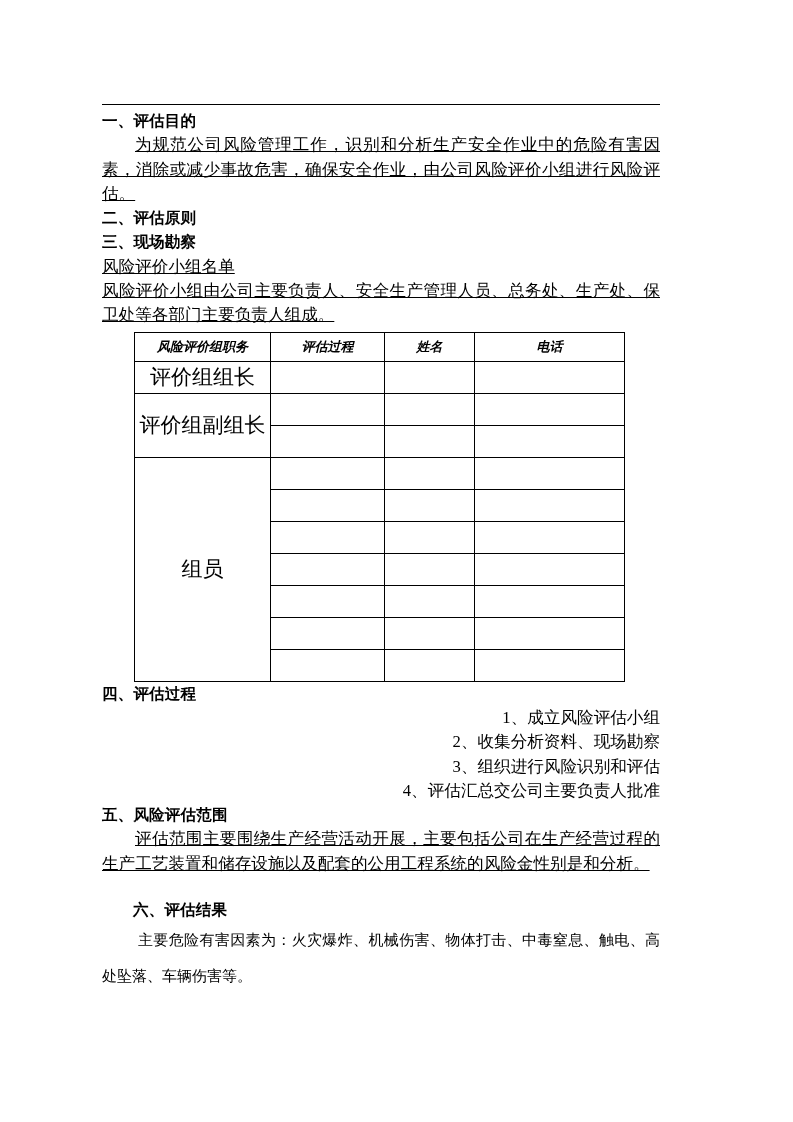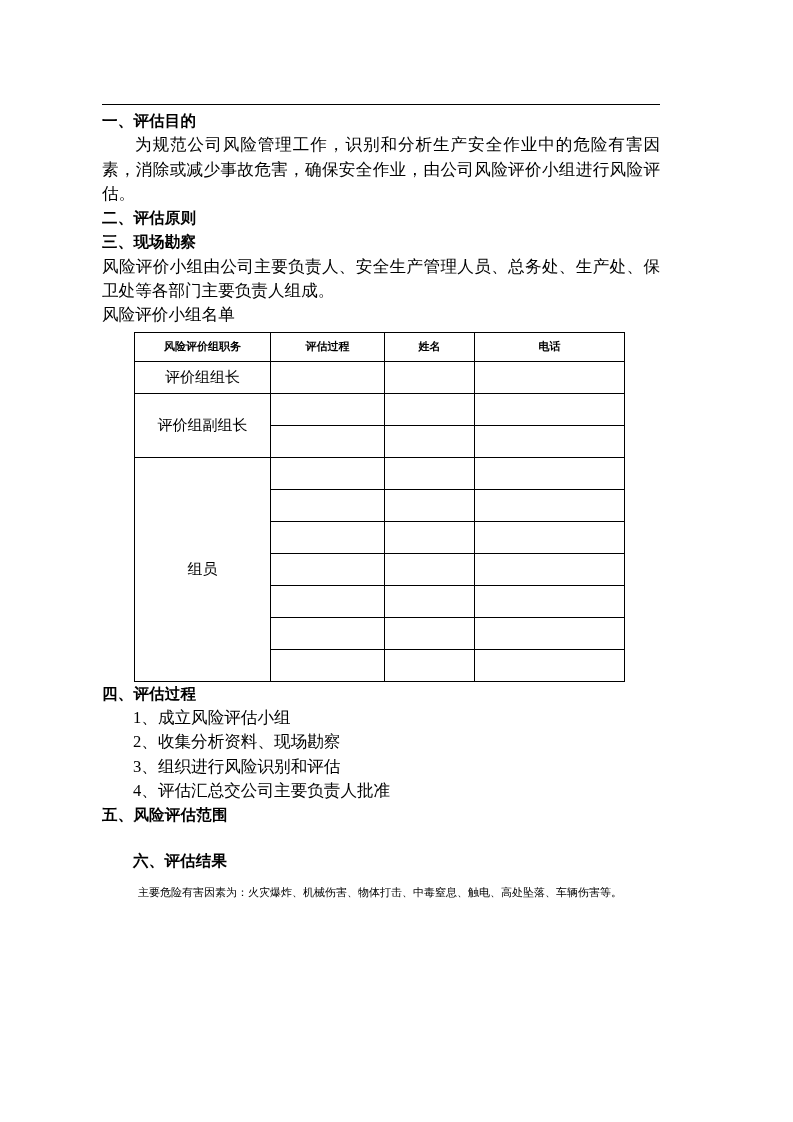--- a/index.html
+++ b/index.html
@@ -46,40 +46,42 @@
     text-indent: 31px;
   }
   
   .para {
     font-size: 16.6px;
     line-height: 24.3px;
     margin: 0;
     text-align: justify;
     text-justify: inter-ideograph;
     letter-spacing: 0px;
+    text-decoration: underline;
   }
   .para.indent-2 {
     text-indent: 33px;
   }
   .para.noindent {
     text-indent: 0;
   }
   
   .listline {
     font-size: 16.6px;
     line-height: 24.3px;
     margin: 0;
     padding-left: 31px;
     white-space: nowrap;
+    text-align: right;
   }
   .spacer-md { height: 22px; }
 
   
   .para-wide {
-    font-size: 11px;
+    font-size: 15px;
     line-height: 36px;
     margin: 0;
     text-align: justify;
     text-justify: inter-ideograph;
     text-indent: 36px;
   }
 
   
   .roster-wrap {
     margin: 4px 0 0 32px;
@@ -88,29 +90,30 @@
   table.roster {
     border-collapse: collapse;
     width: 490px;
     table-layout: fixed;
   }
   table.roster td, table.roster th {
     border: 1.2px solid #000000;
     padding: 0;
     text-align: center;
     vertical-align: middle;
-    font-size: 15px;
+    font-size: 21px;
     font-weight: normal;
     font-family: "Liberation Serif", "DejaVu Serif", serif;
   }
   table.roster thead th {
     font-family: "Liberation Sans", "DejaVu Sans", sans-serif;
     font-weight: bold;
-    font-size: 11px;
+    font-size: 13px;
     height: 28px;
+    font-style: italic;
   }
   table.roster tbody td {
     height: 31px;
   }
   .col-role  { width: 136px; }
   .col-dept  { width: 114px; }
   .col-name  { width: 90px; }
   .col-phone { width: 150px; }
 </style>
 </head>
@@ -120,22 +123,22 @@
   <div class="content">
 
     <div class="header-rule"></div>
 
     <div class="heading">一、评估目的</div>
     <div class="para indent-2">为规范公司风险管理工作，识别和分析生产安全作业中的危险有害因素，消除或减少事故危害，确保安全作业，由公司风险评价小组进行风险评估。</div>
 
     <div class="heading">二、评估原则</div>
 
     <div class="heading">三、现场勘察</div>
+    <div class="para noindent">风险评价小组名单</div>
     <div class="para noindent">风险评价小组由公司主要负责人、安全生产管理人员、总务处、生产处、保卫处等各部门主要负责人组成。</div>
-    <div class="para noindent">风险评价小组名单</div>
 
     <div class="roster-wrap">
       <table class="roster">
         <colgroup>
           <col class="col-role">
             <col class="col-dept">
             <col class="col-name">
             <col class="col-phone">
         </colgroup>
         <thead>
@@ -204,20 +207,21 @@
       </table>
     </div>
 
     <div class="heading">四、评估过程</div>
     <div class="listline">1、成立风险评估小组</div>
     <div class="listline">2、收集分析资料、现场勘察</div>
     <div class="listline">3、组织进行风险识别和评估</div>
     <div class="listline">4、评估汇总交公司主要负责人批准</div>
 
     <div class="heading">五、风险评估范围</div>
+    <div class="para indent-2">评估范围主要围绕生产经营活动开展，主要包括公司在生产经营过程的生产工艺装置和储存设施以及配套的公用工程系统的风险金性别是和分析。</div>
 
     <div class="spacer-md"></div>
 
     <div class="heading indent-2">六、评估结果</div>
     <div class="para-wide">主要危险有害因素为：火灾爆炸、机械伤害、物体打击、中毒窒息、触电、高处坠落、车辆伤害等。</div>
 
   </div>
 </div>
 
 </body></html>

